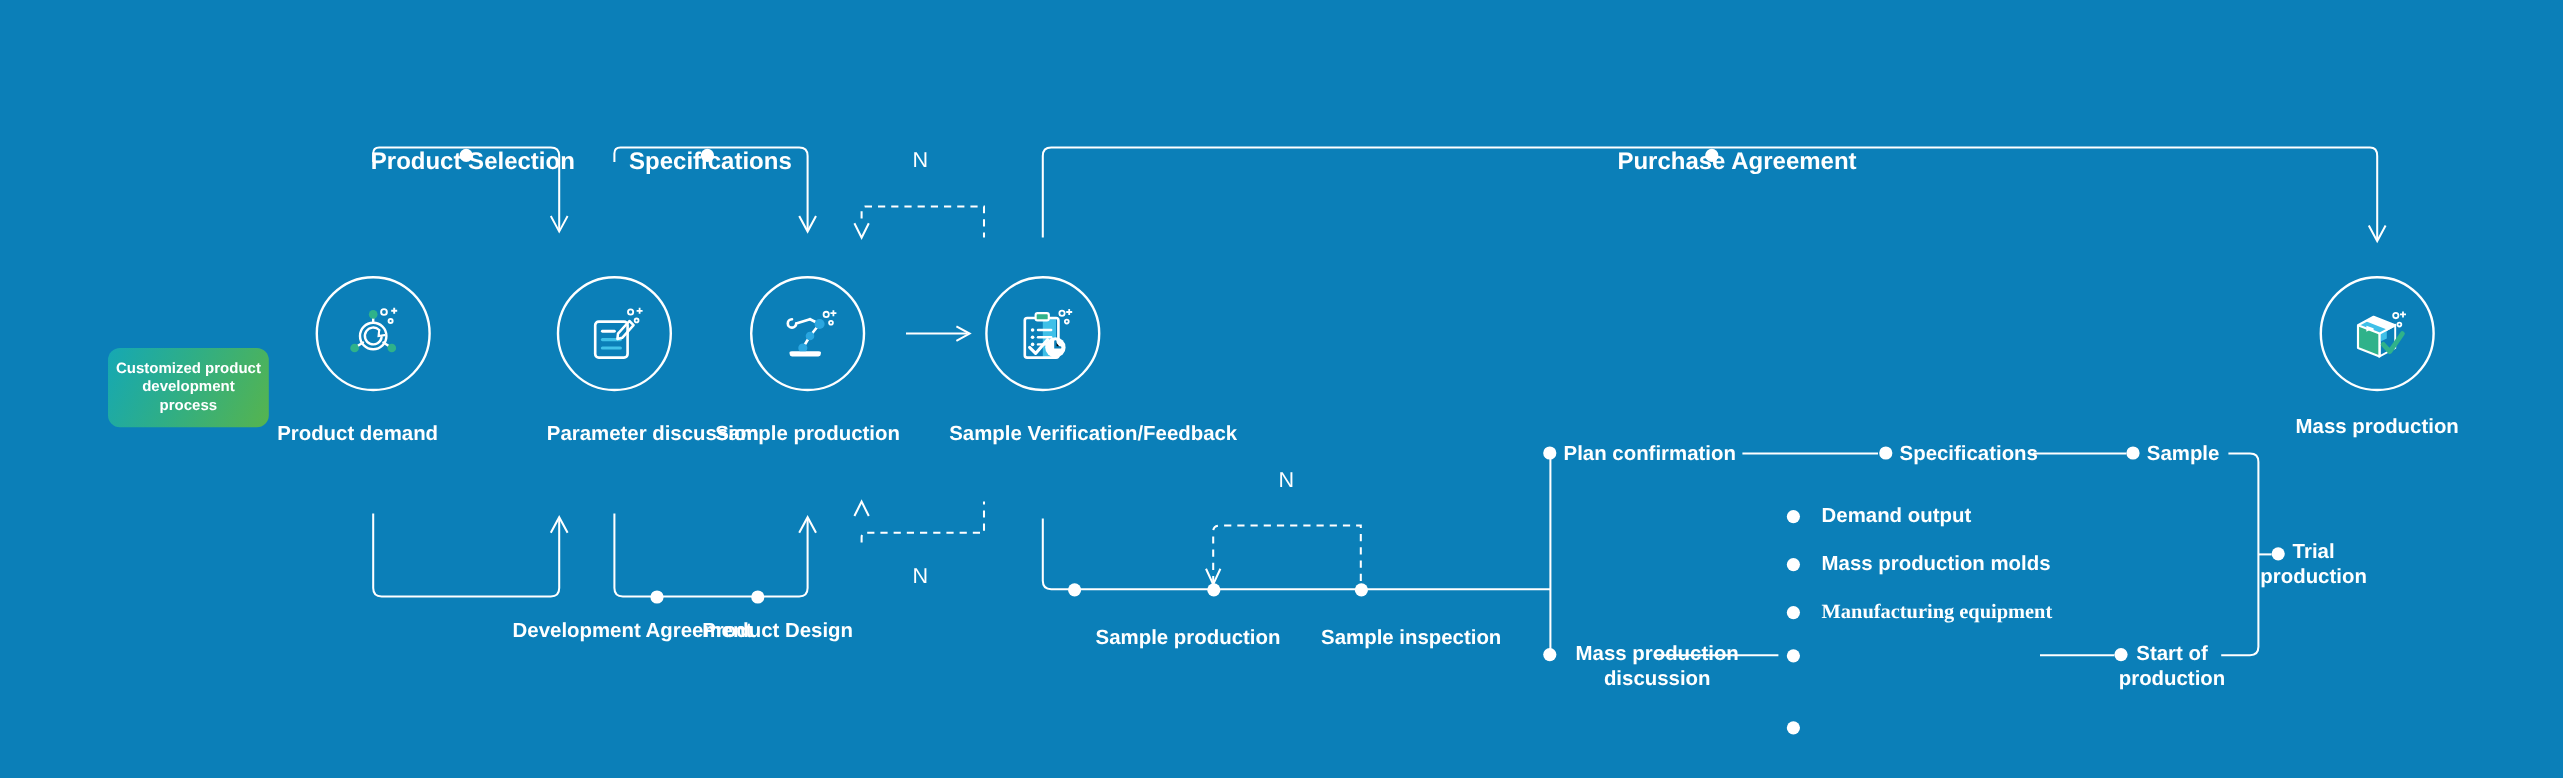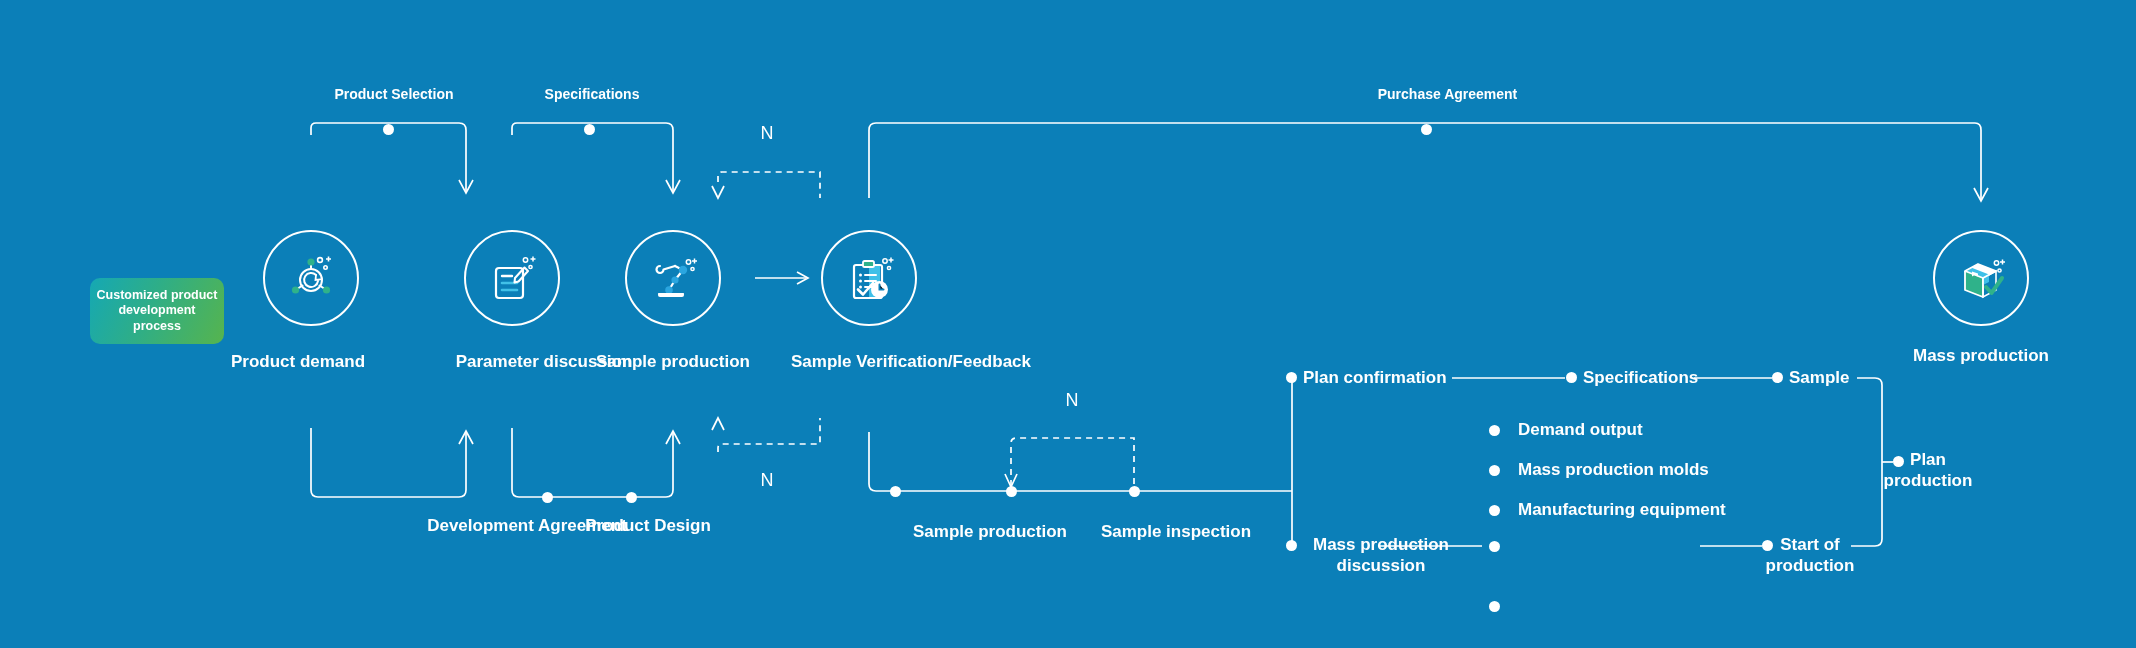--- a/index.html
+++ b/index.html
@@ -71,25 +71,26 @@
     font-weight: bold;
     text-align: center;
     white-space: nowrap;
     transform: translateX(-50%);
   }
 
   
   .branch-caption {
     position: absolute;
     color: #ffffff;
-    font-size: 14px;
+    font-size: 20px;
     font-weight: bold;
     white-space: nowrap;
     transform: translateX(-50%);
     text-align: center;
+    margin-top: 38px;
   }
   .loop-n {
     position: absolute;
     color: #ffffff;
     font-size: 18px;
     font-weight: normal;
     transform: translateX(-50%);
   }
   .sub-label {
     position: absolute;
@@ -167,21 +168,21 @@
 
       <path d="M 1378 546 L 1482 546"></path>
 
       <path d="M 1700 546 L 1762 546"></path>
 
       <path d="M 1857 378 L 1875 378 Q 1882 378 1882 385 L 1882 539 Q 1882 546 1875 546 L 1851 546"></path>
       <path d="M 1882 462 L 1893 462"></path>
     </g>
   </svg>
 
-  <div class="legend-chip two" style="left:90px; top:278px;">
+  <div class="legend-chip two" style="left:90px; top:290px;">
     <span>Customized product
 development process</span>
   </div>
 
   <div class="node-circle" style="left:263px; top:230px;">
     <svg width="56" height="56" viewBox="0 0 56 56">
       <g fill="none" stroke="#ffffff" stroke-width="2" stroke-linecap="round">
         <circle cx="28" cy="30" r="11"></circle>
         <path d="M33 25 a7 7 0 1 0 2 6"></path>
         <path d="M33 25 l-0.5 5 l5 -0.7" stroke-width="1.8"></path>
@@ -341,27 +342,27 @@
   <div class="bullet-item center" style="left:1381px; top:535px; text-align:center;">Mass production
 discussion</div>
 
   <div class="dot" style="left:1489px; top:425px;"></div>
   <div class="bullet-item" style="left:1518px; top:420px;">Demand output</div>
 
   <div class="dot" style="left:1489px; top:465px;"></div>
   <div class="bullet-item" style="left:1518px; top:460px;">Mass production molds</div>
 
   <div class="dot" style="left:1489px; top:505px;"></div>
-  <div class="bullet-item" style="left:1518px; top:500px;">Manufacturing equipment</div>
+  <div class="bullet-item" style="left:1518px; top:500px;font-family:Liberation Serif, serif;">Manufacturing equipment</div>
 
   <div class="dot" style="left:1489px; top:541px;"></div>
 
   <div class="dot" style="left:1489px; top:601px;"></div>
 
   <div class="dot" style="left:1762px; top:540px;"></div>
   <div class="bullet-item center" style="left:1810px; top:535px; text-align:center;">Start of
 production</div>
 
   <div class="dot" style="left:1893px; top:456px;"></div>
-  <div class="bullet-item center" style="left:1928px; top:450px; text-align:center;">Plan
+  <div class="bullet-item center" style="left:1928px; top:450px; text-align:center;">Trial
 production</div>
 
 </div>
 
 </body></html>

